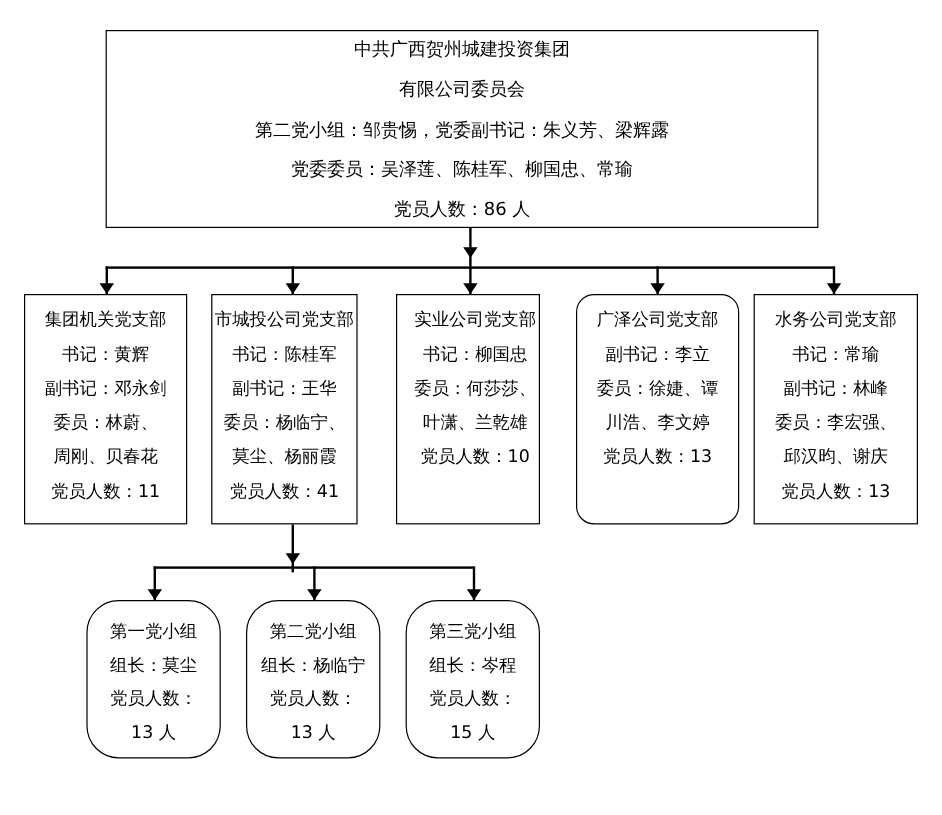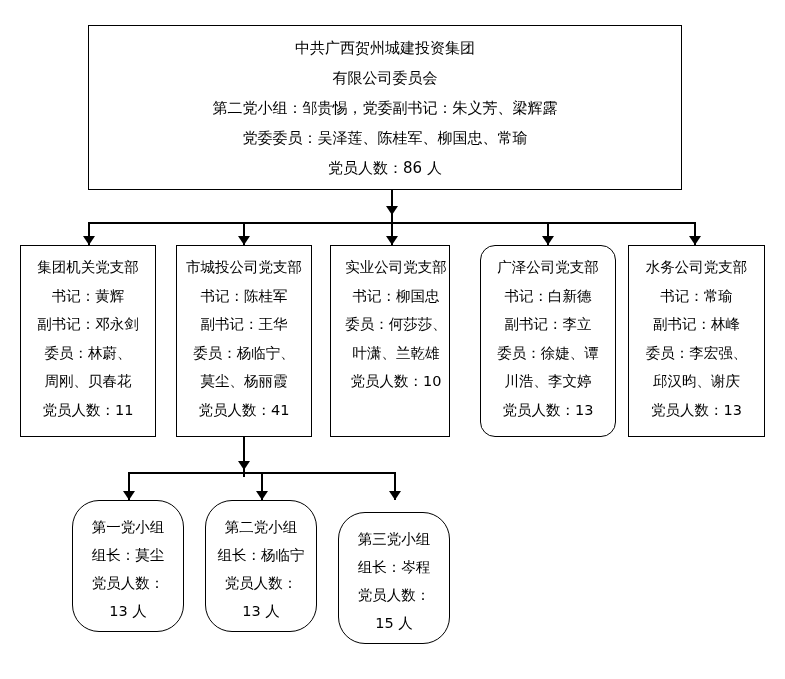--- a/index.html
+++ b/index.html
@@ -33,61 +33,61 @@
     white-space: nowrap;
     line-height: 1.0;
   }
 
   
   #root-node {
     left: 88px;
     top: 25px;
     width: 594px;
     height: 165px;
-    justify-content: center;
+    justify-content: space-between;
     padding-top: 0;
   }
   #root-node .line {
     font-size: 15px;
     line-height: 30px;
   }
 
   
   .branch {
     top: 245px;
     height: 192px;
     justify-content: flex-start;
     padding-top: 7px;
   }
   .branch .line {
     font-size: 14.5px;
     line-height: 28.5px;
   }
   #branch-0 { left: 20px;  width: 136px; }
-  #branch-1 { left: 176px; width: 136px; }
+  #branch-1 { left: 176px; width: 122px; }
   #branch-2 { left: 330px; width: 120px; padding-left: 12px; }
   #branch-3 { left: 480px; width: 136px; border-radius: 15px; }
   #branch-4 { left: 628px; width: 137px; }
 
   
   .group {
     top: 500px;
     height: 132px;
     width: 112px;
     justify-content: flex-start;
     padding-top: 12px;
     border-radius: 27px;
   }
   .group .line {
     font-size: 14.5px;
     line-height: 28px;
   }
   #group-0 { left: 72px;  }
   #group-1 { left: 205px; }
-  #group-2 { left: 338px; margin-top: 12px; }
+  #group-2 { left: 338px; }
 
   
   .vline {
     position: absolute;
     width: 2px;
     background: #000000;
   }
   .hline {
     position: absolute;
     height: 2px;
@@ -156,21 +156,20 @@
   <div class="node branch" id="branch-2">
     <div class="line">实业公司党支部</div>
     <div class="line">书记：柳国忠</div>
     <div class="line">委员：何莎莎、</div>
     <div class="line">叶潇、兰乾雄</div>
     <div class="line">党员人数：10</div>
   </div>
 
   <div class="node branch" id="branch-3">
     <div class="line">广泽公司党支部</div>
-    <div class="line">书记：白新德</div>
     <div class="line">副书记：李立</div>
     <div class="line">委员：徐婕、谭</div>
     <div class="line">川浩、李文婷</div>
     <div class="line">党员人数：13</div>
   </div>
 
   <div class="node branch" id="branch-4">
     <div class="line">水务公司党支部</div>
     <div class="line">书记：常瑜</div>
     <div class="line">副书记：林峰</div>

